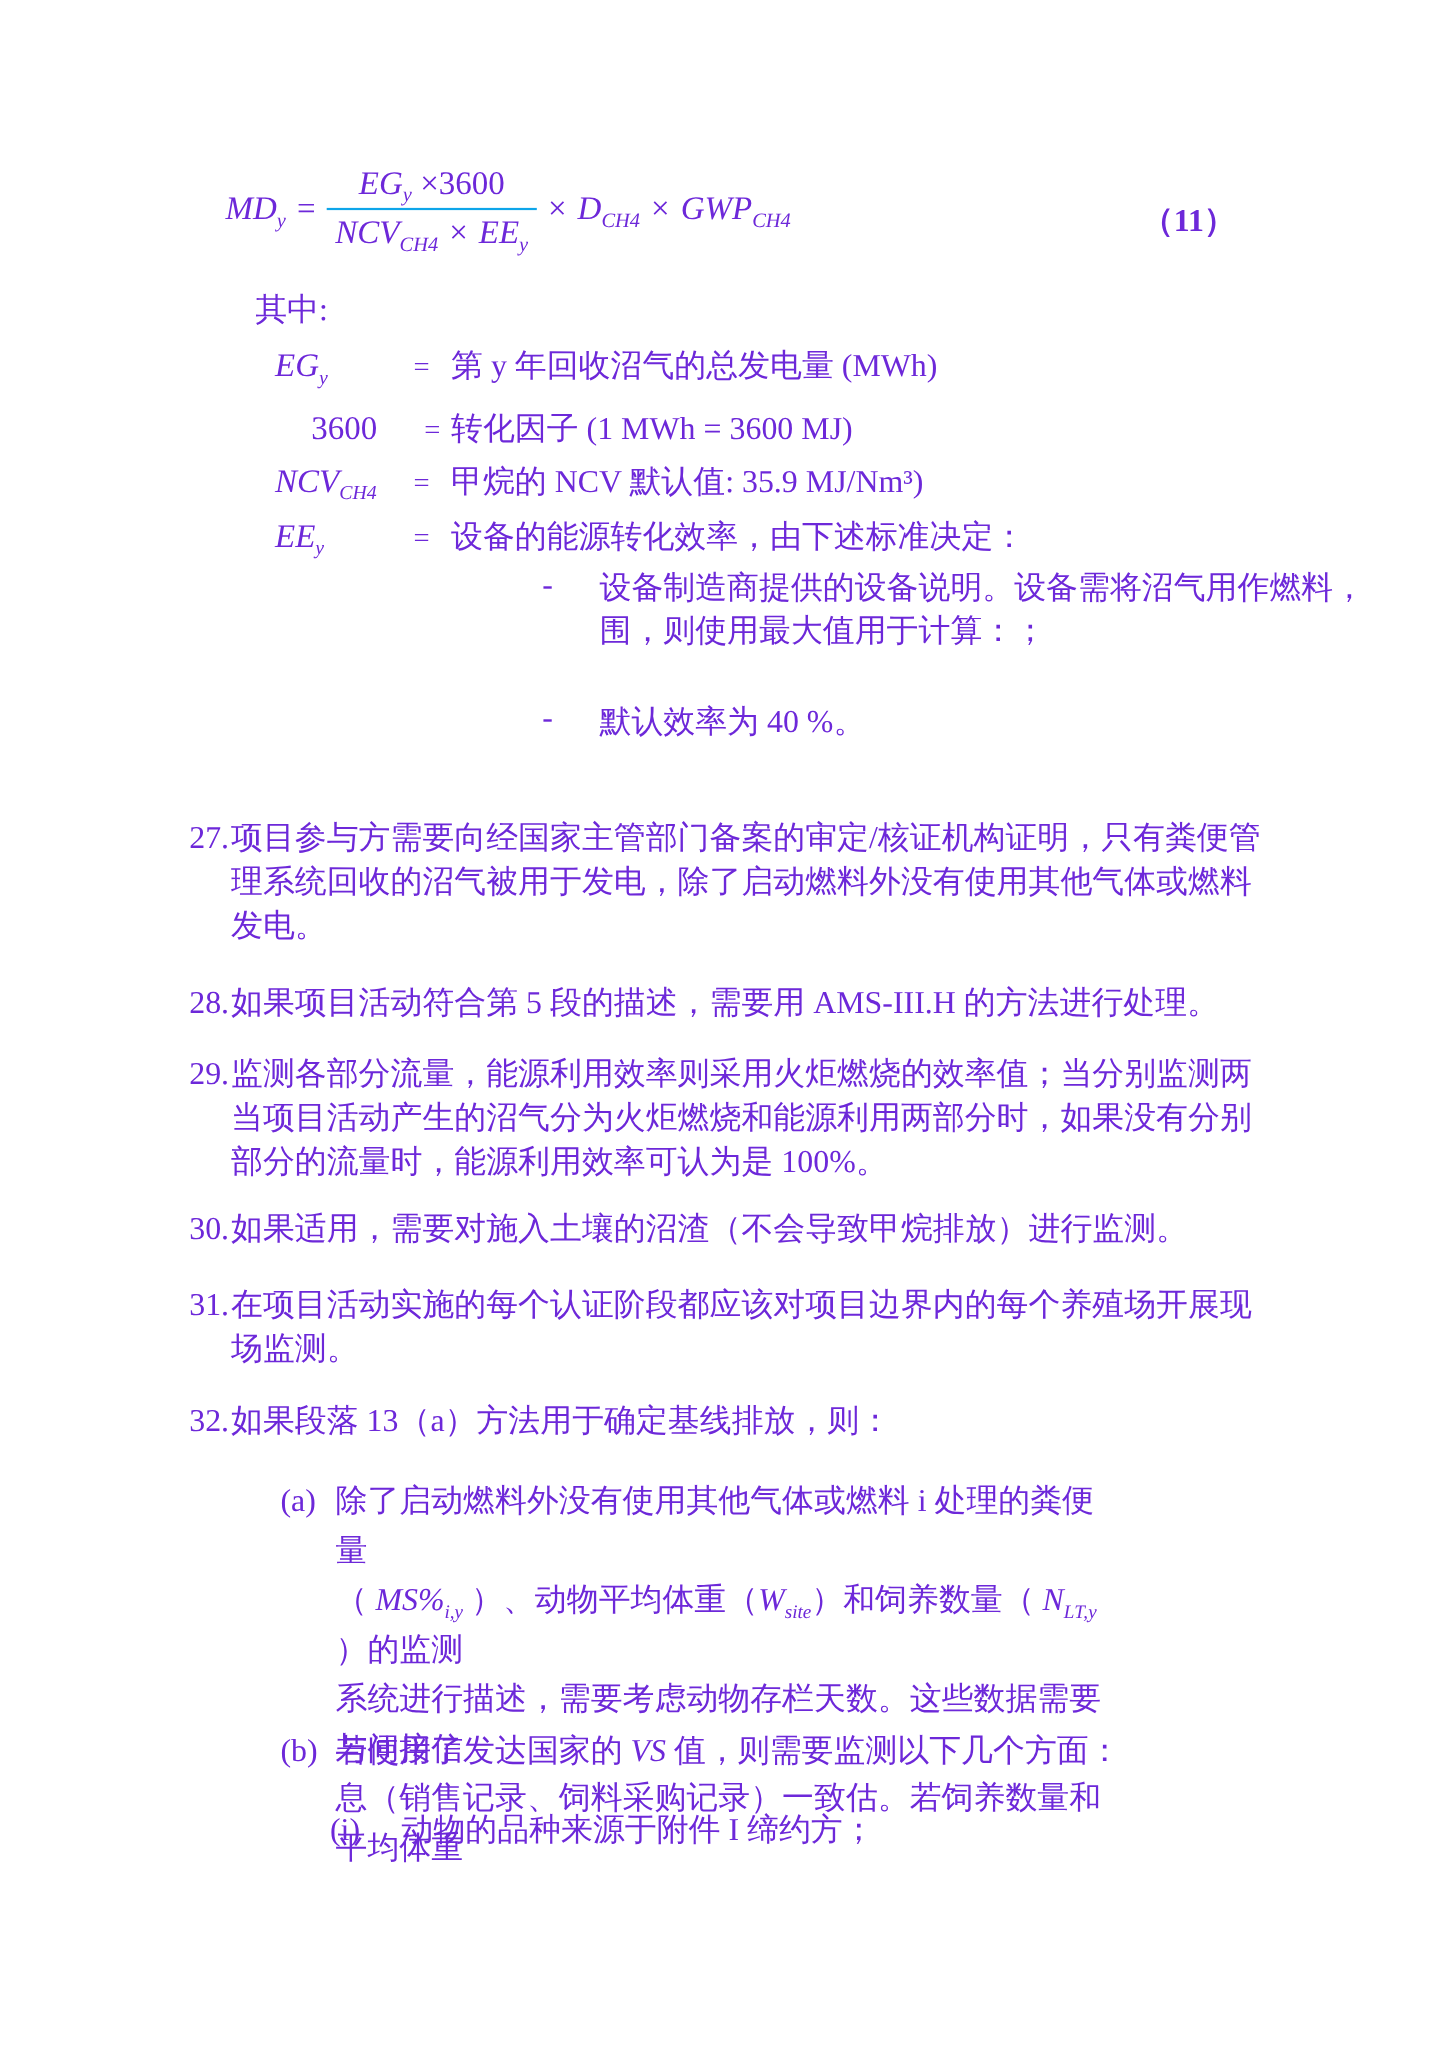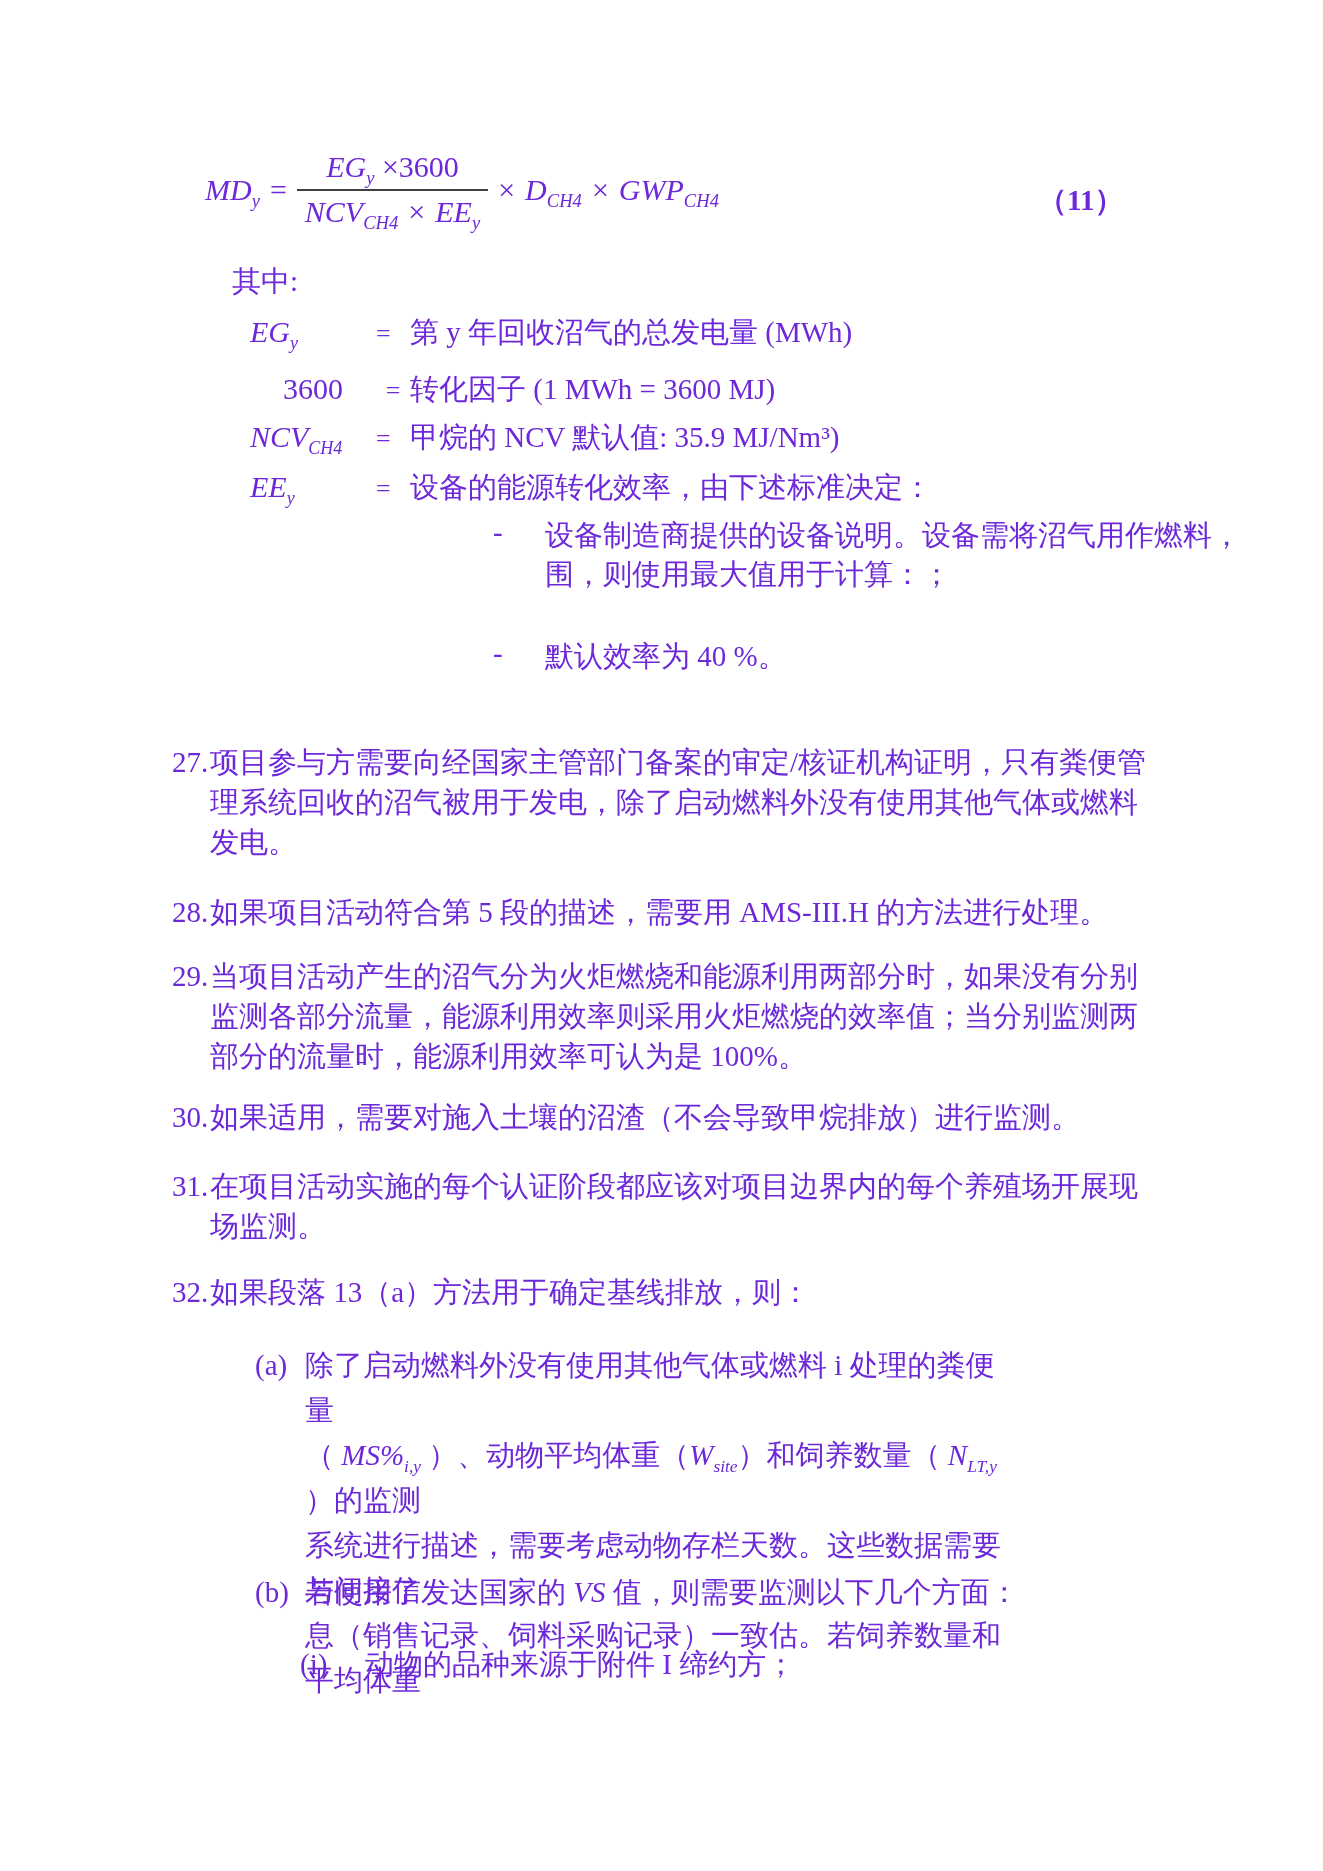--- a/index.html
+++ b/index.html
@@ -16,21 +16,21 @@
   .formula{
     position:absolute;top:150px;left:205px;
     font-size:30px;font-style:italic;
     display:flex;align-items:center;white-space:nowrap;
   }
   .formula sub,.mvar sub,sub.msub{font-size:0.62em;font-style:italic;line-height:0;}
   .mop{font-style:normal;margin:0 10px;}
   .mtimes{font-style:normal;}
   .frac{display:inline-block;text-align:center;vertical-align:middle;}
   .frac .num{display:block;padding:0 8px 5px;}
-  .frac .den{display:block;border-top:2px solid #404040;padding:4px 8px 0;}
+  .frac .den{display:block;border-top:2px solid #0ea5e9;padding:4px 8px 0;}
   .eq-number{
     position:absolute;top:181px;left:1038px;
     font-size:29px;font-weight:bold;font-style:normal;
   }
   
   .where-label{position:absolute;left:232px;top:262px;font-size:29px;}
   .defrow{position:absolute;left:232px;display:flex;align-items:baseline;white-space:nowrap;margin-left:18px;}
   .defrow .term{width:126px;flex:none;font-size:30px;font-style:italic;}
   .defrow .term.upright{font-style:normal;}
   .defrow .term sub{font-size:0.6em;line-height:0;}
@@ -128,22 +128,22 @@
   <div class="para" style="top:892px;">
     <span class="pnum">28.</span>
     <span class="pbody">
       <div>如果项目活动符合第 5 段的描述，需要用 AMS-III.H 的方法进行处理。</div>
     </span>
   </div>
 
   <div class="para" style="top:956px;">
     <span class="pnum">29.</span>
     <span class="pbody">
+      <div>监测各部分流量，能源利用效率则采用火炬燃烧的效率值；当分别监测两</div>
       <div>当项目活动产生的沼气分为火炬燃烧和能源利用两部分时，如果没有分别</div>
-      <div>监测各部分流量，能源利用效率则采用火炬燃烧的效率值；当分别监测两</div>
       <div>部分的流量时，能源利用效率可认为是 100%。</div>
     </span>
   </div>
 
   <div class="para" style="top:1097px;">
     <span class="pnum">30.</span>
     <span class="pbody">
       <div>如果适用，需要对施入土壤的沼渣（不会导致甲烷排放）进行监测。</div>
     </span>
   </div>

